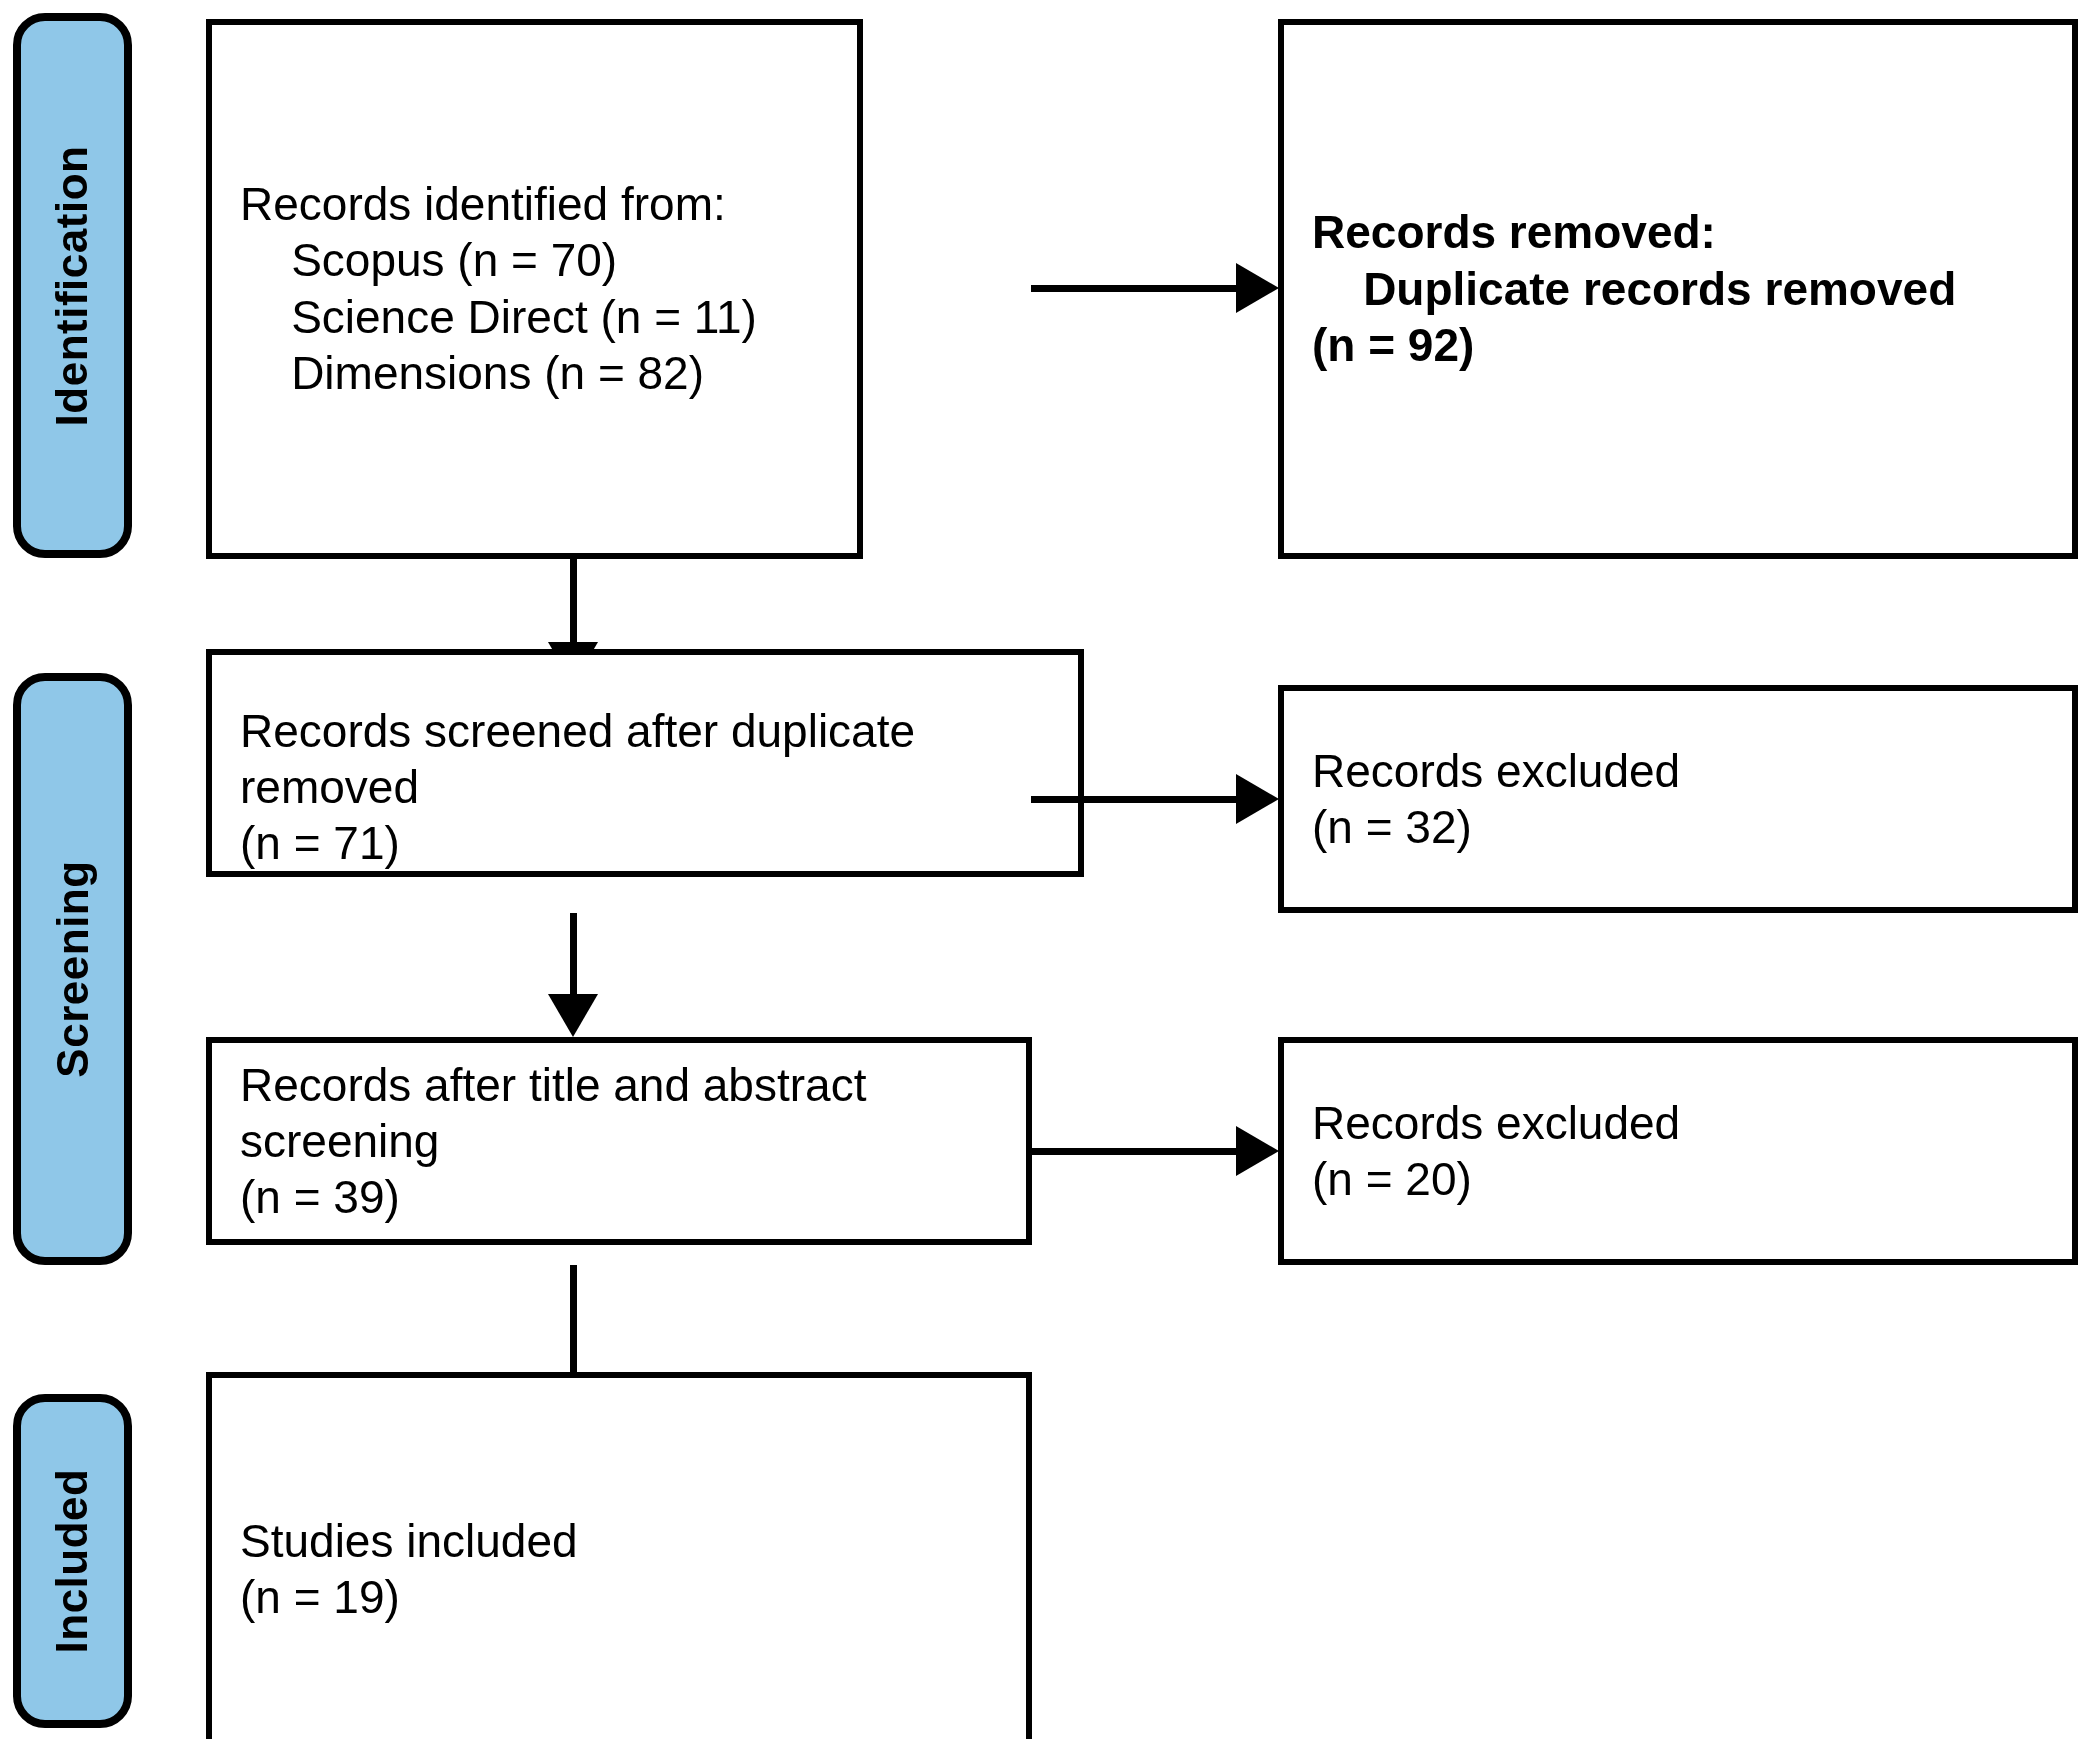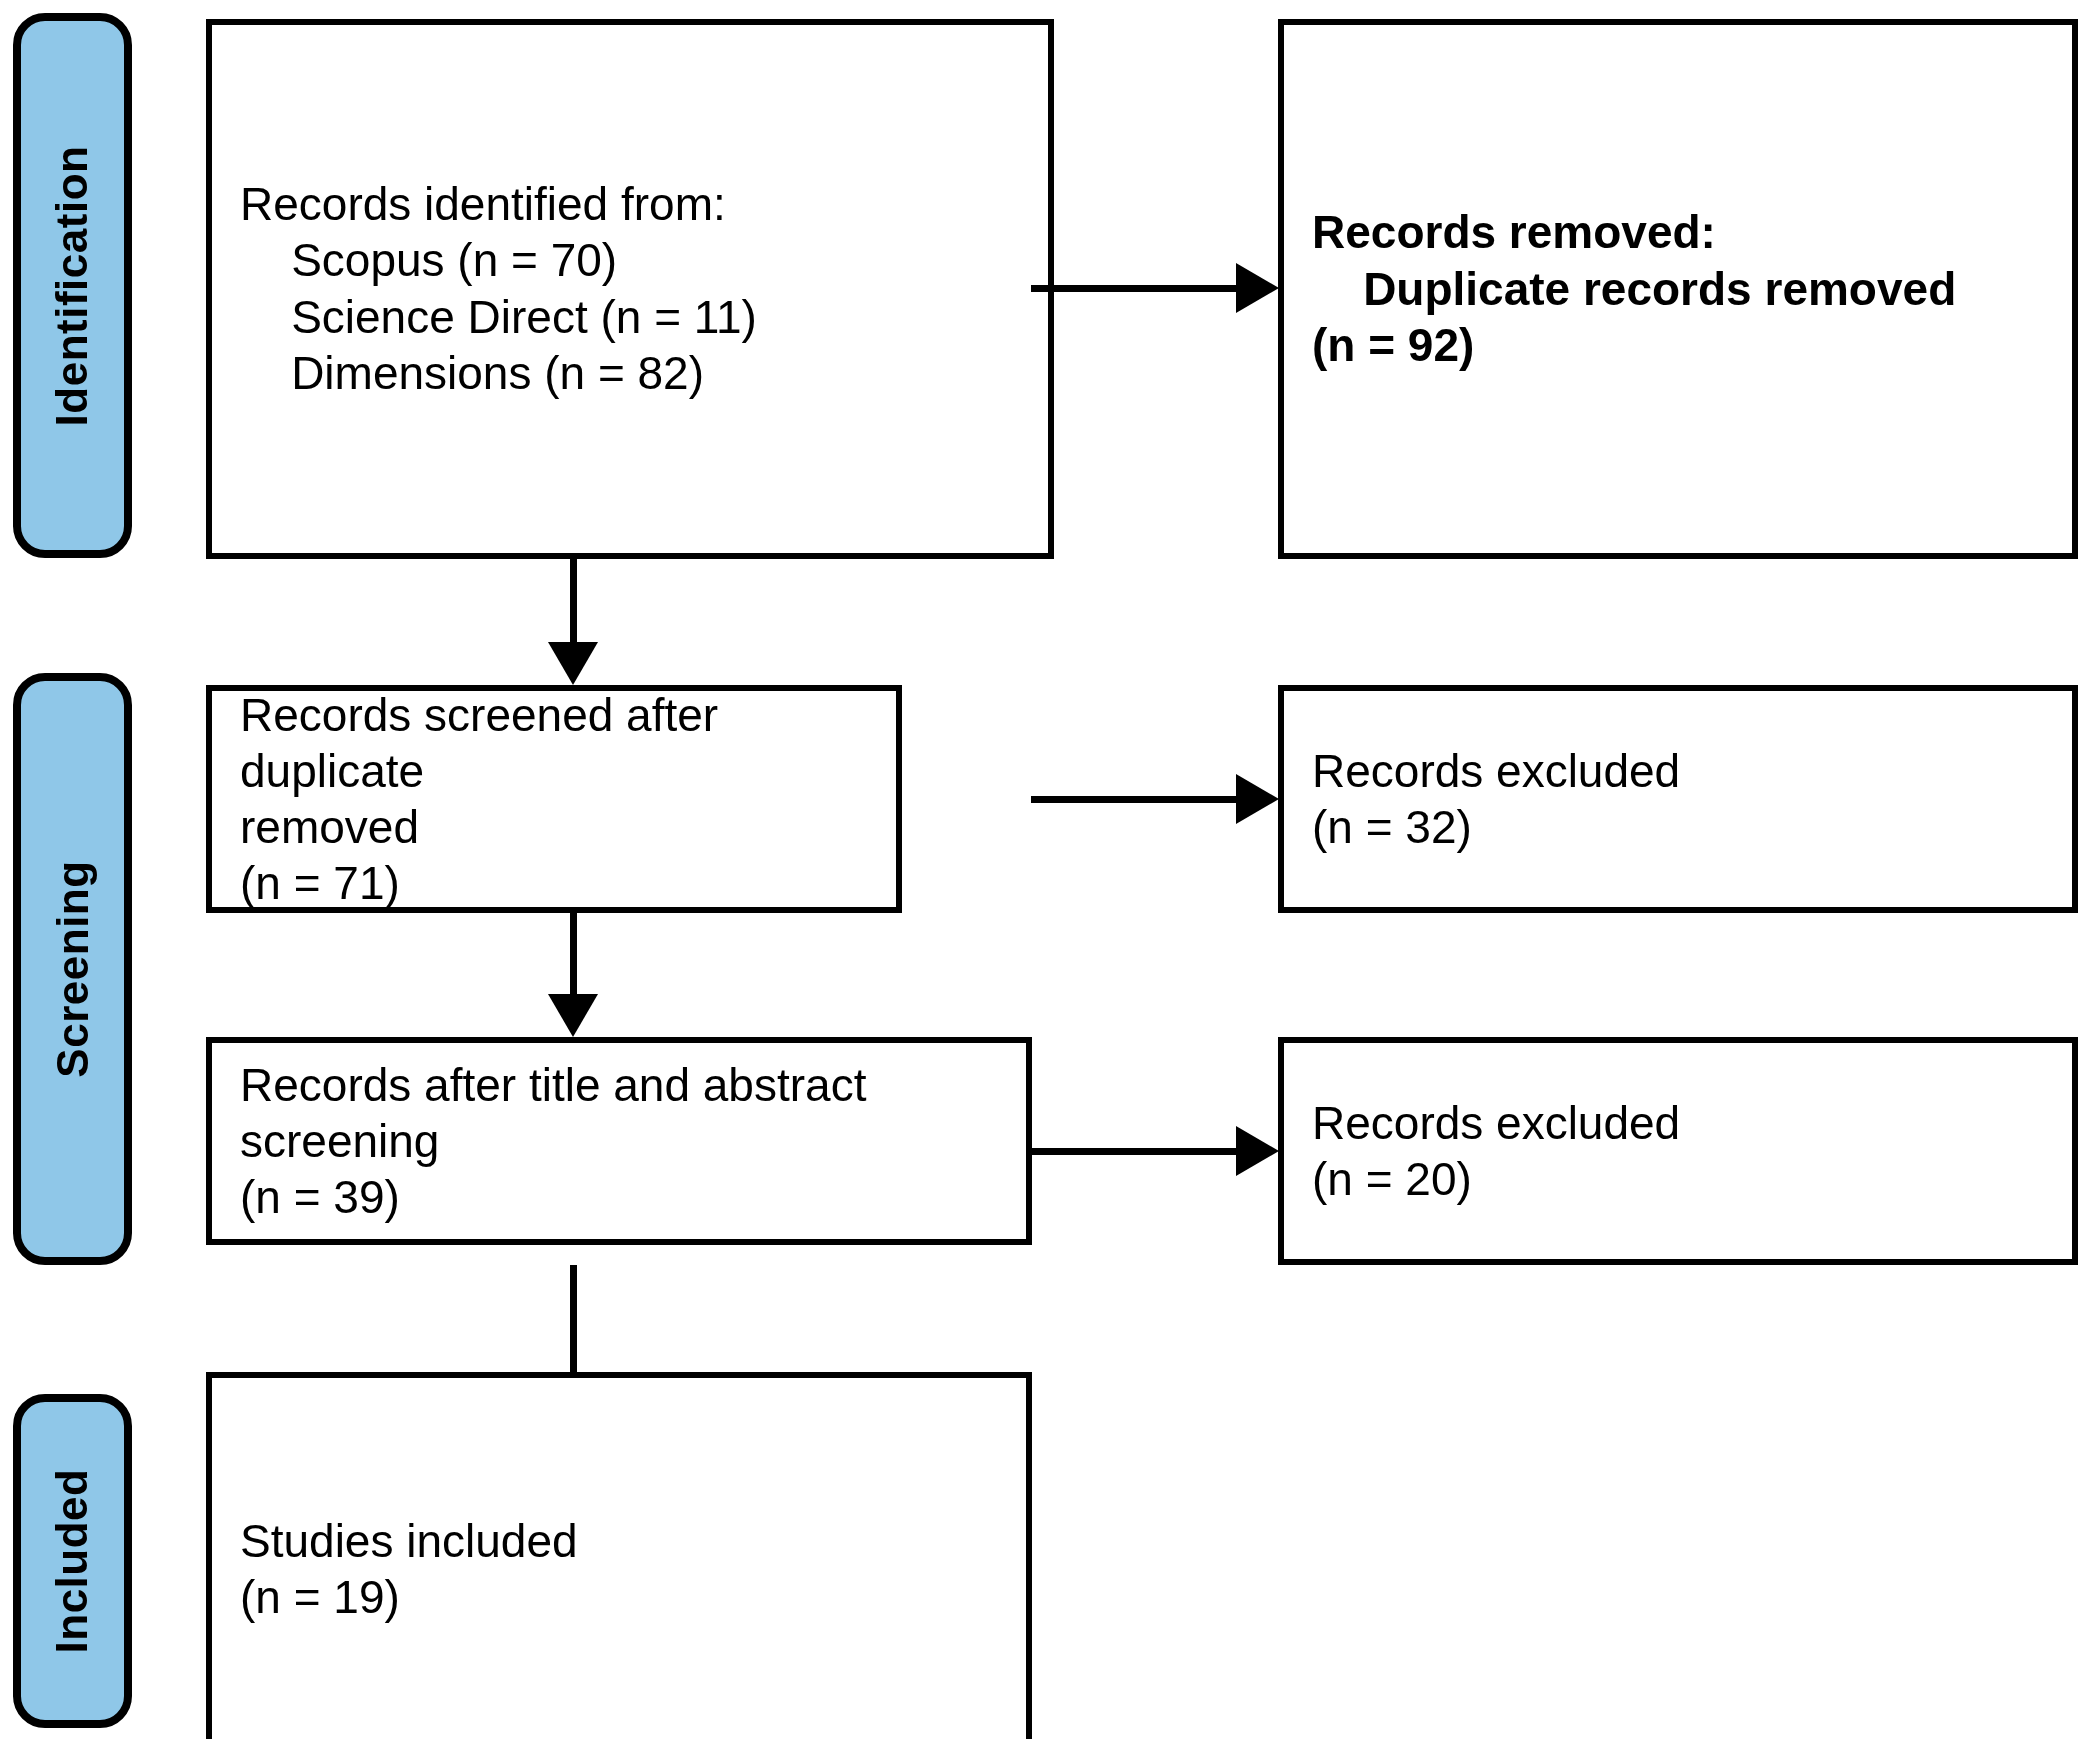--- a/index.html
+++ b/index.html
@@ -99,40 +99,40 @@
   </div>
 
   <div class="stage-label" style="left:13px; top:673px; width:119px; height:592px;">
     <span>Screening</span>
   </div>
 
   <div class="stage-label" style="left:13px; top:1394px; width:119px; height:334px;">
     <span>Included</span>
   </div>
 
-  <div class="box" style="left:206px; top:18.6px; width:848px; height:540px;">
+  <div class="box" style="left:206px; top:18.6px; width:657px; height:540px;">
     <div class="box-text indented">Records identified from:
     Scopus (n = 70)
     Science Direct (n = 11)
     Dimensions (n = 82)</div>
   </div>
 
   <div class="box" style="left:1278px; top:18.6px; width:800px; height:540px;font-weight:bold;">
     <div class="box-text indented">Records removed:
     Duplicate records removed
 (n = 92)</div>
   </div>
 
   <div class="hline" style="left:1031px; top:285px; width:208px;"></div>
   <div class="arrow-right" style="left:1236px; top:263px;"></div>
 
   <div class="vline" style="left:570px; top:558px; width:6.5px; height:95px;"></div>
   <div class="arrow-down" style="left:548px; top:642px;"></div>
 
-  <div class="box" style="left:206px; top:685px; width:696px; height:228px;">
+  <div class="box" style="left:206px; top:649px; width:878px; height:228px;justify-content:flex-end;">
     <div class="box-text">Records screened after duplicate
 removed
 (n = 71)</div>
   </div>
 
   <div class="box" style="left:1278px; top:685px; width:800px; height:228px;">
     <div class="box-text">Records excluded
 (n = 32)</div>
   </div>
 

